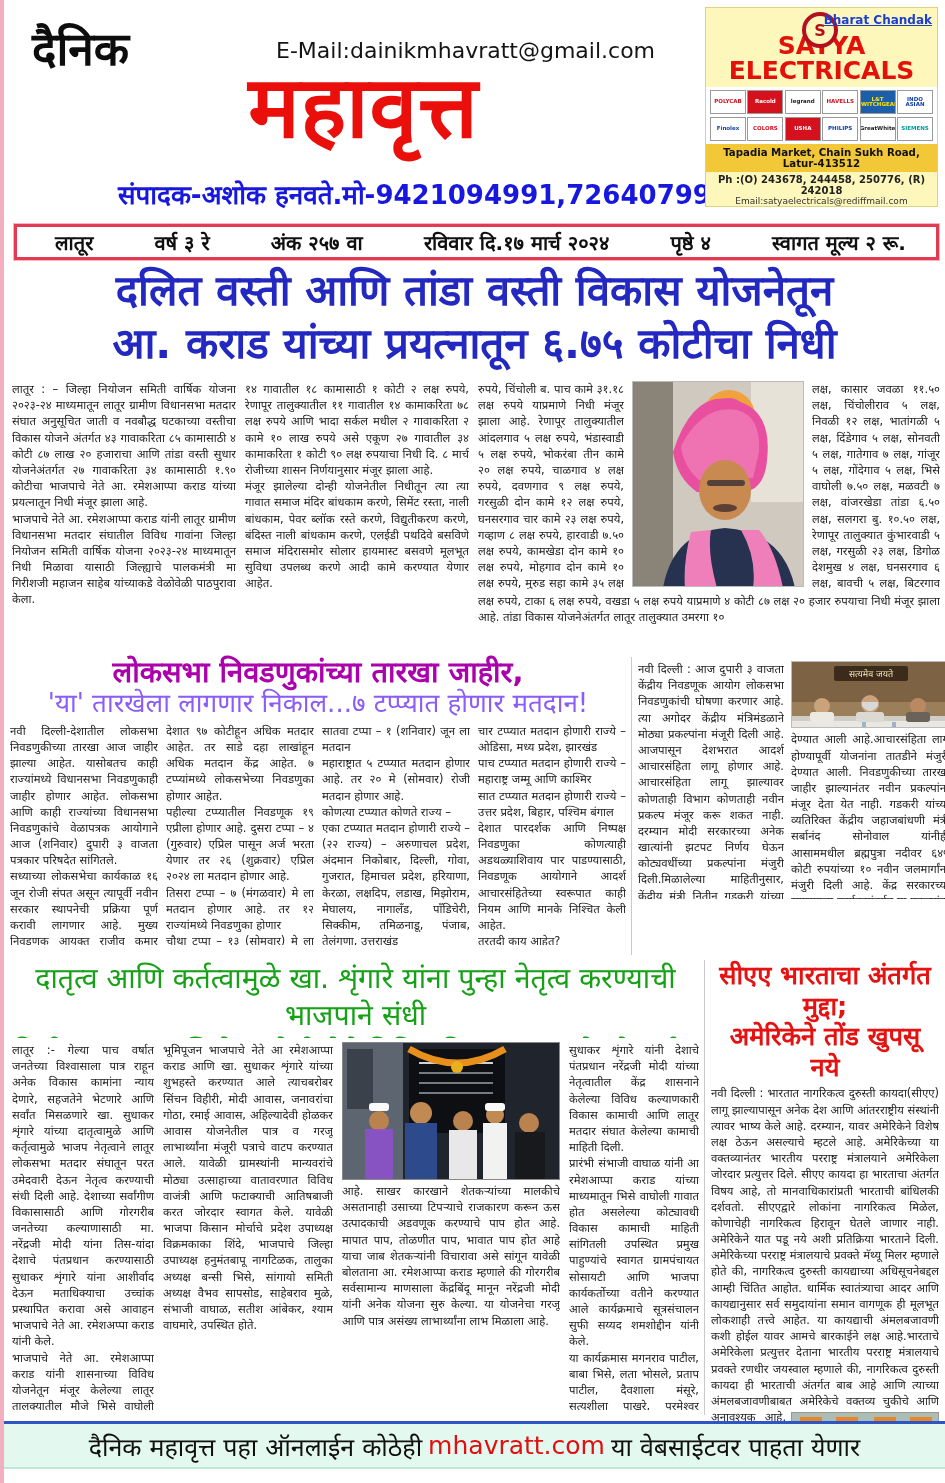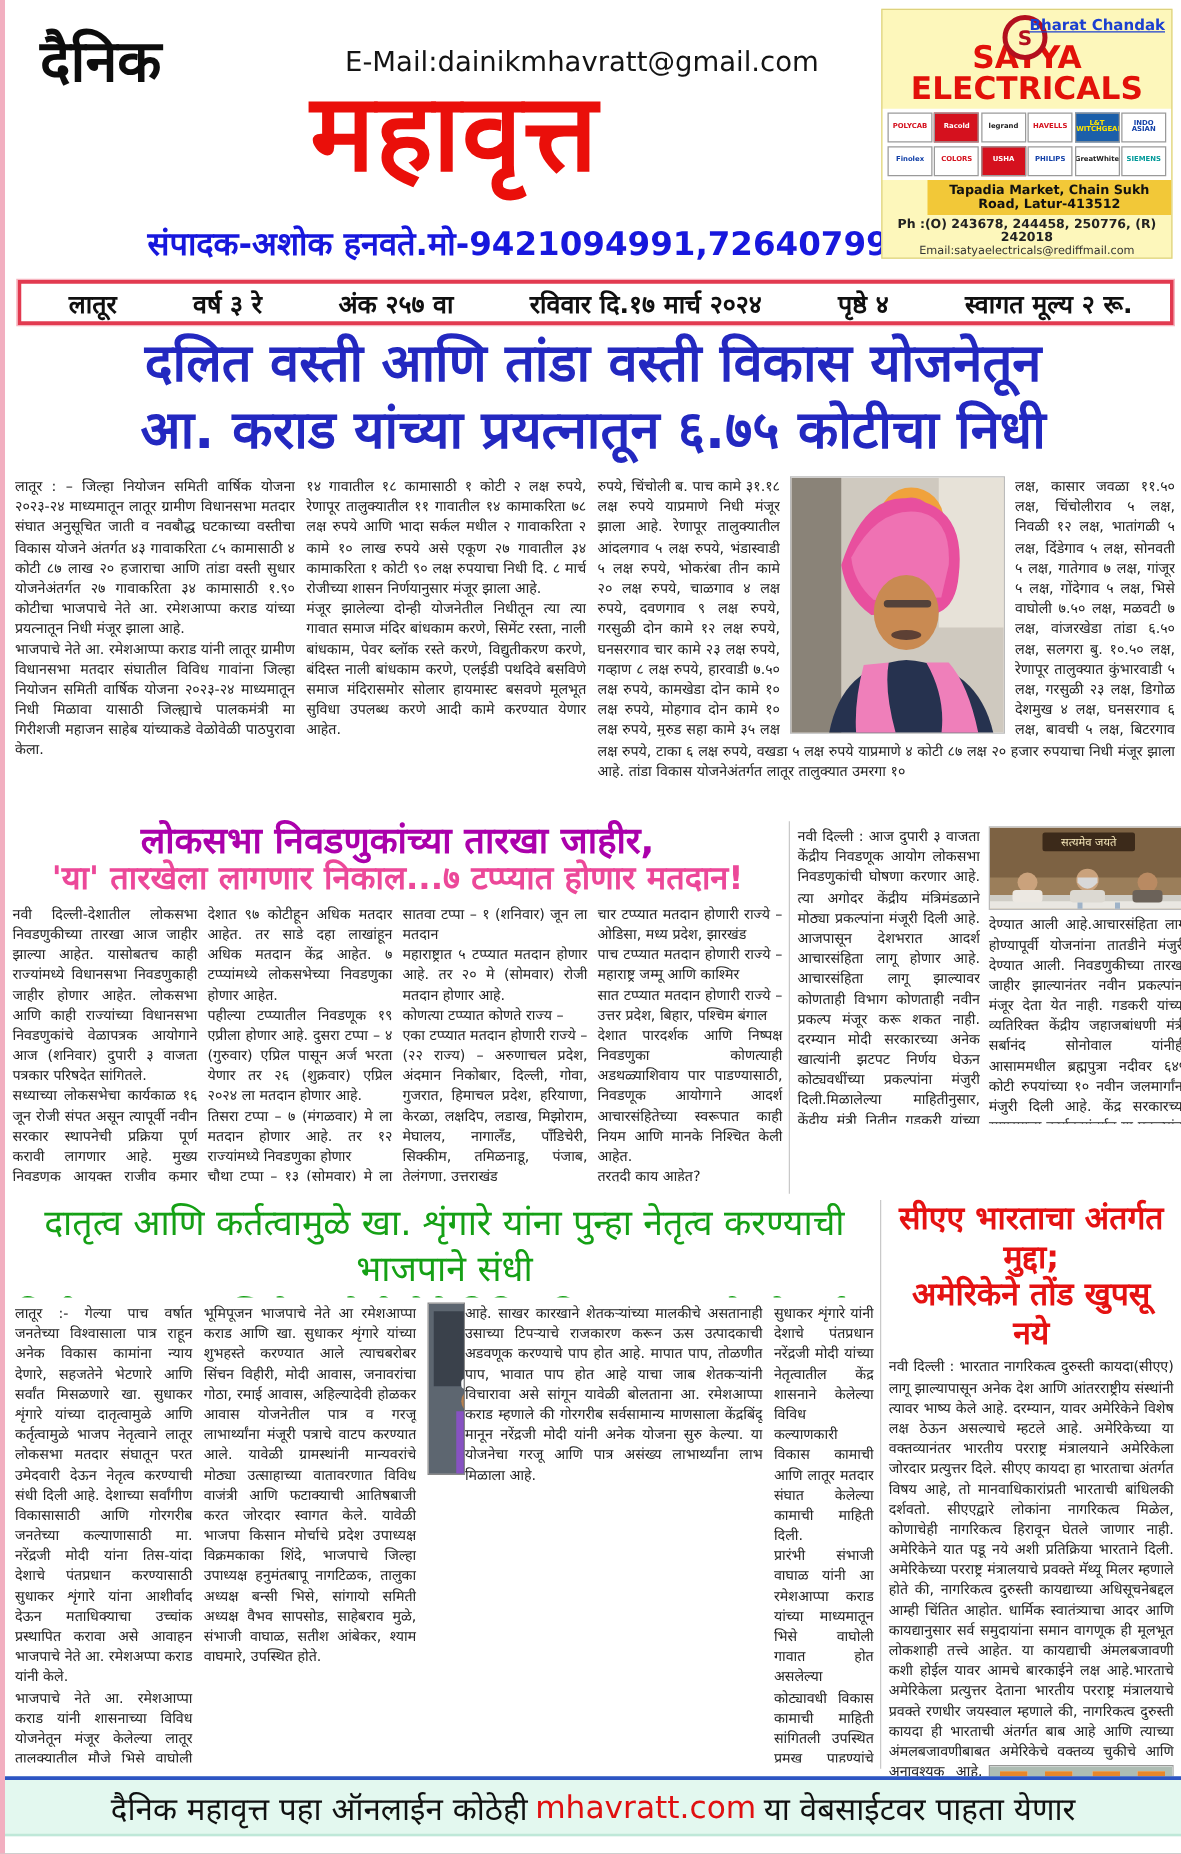--- a/index.html
+++ b/index.html
@@ -31,21 +31,21 @@
   .brand-row { display:flex; justify-content:space-between; padding:0 2px; }
   .brand { width:36px; height:24px; border:1px solid #9a9a9a; background:#fff; overflow:hidden;
            display:flex; align-items:center; justify-content:center; text-align:center;
            font-size:5.5px; font-weight:800; line-height:1; }
   .b-red   { color:#d5111e; }
   .b-wred  { background:#d5111e; color:#fff; }
   .b-blue  { color:#1240a8; }
   .b-teal  { color:#009999; }
   .b-dark  { color:#222; }
   .b-lt    { background:#1b5faa; color:#ffe400; }
-  .ad-address { background:#f2c838; text-align:center; font-size:10.2px; font-weight:800; color:#111; padding:3px 16px;margin-left:36px; }
+  .ad-address { background:#f2c838; text-align:center; font-size:10.2px; font-weight:800; color:#111; padding:3px 16px; }
   .ad-phone   { text-align:center; font-size:10px; font-weight:600; color:#222; padding-top:2px; }
   .ad-email   { text-align:center; font-size:9px; color:#333; }
   
   .dateline { margin:2px 6px 0 10px; border:3px solid #e23a50; outline:1px solid #f6b5c0;
               display:flex; justify-content:space-between; align-items:center;
               padding:7px 30px 7px 38px; font-size:20px; font-weight:800; color:#101010; height:36px; }
   
   .lead-headline { text-align:center; color:#2328c0; font-weight:800; font-size:42px; line-height:1.25; margin-top:5px; height:110px; overflow:hidden; }
   
   .bodytext { font-size:11.4px; line-height:1.42; color:#232323; text-align:justify; overflow:hidden; }
@@ -57,37 +57,37 @@
   .art1 .grp { flex:1 1 auto; display:flex; flex-direction:column; }
   .art1 .grp-row { display:flex; gap:8px; height:208px; }
   .art1 .c3 { flex:0 0 146px; }
   .art1 .c4 { flex:0 0 128px; }
   .lead-photo { flex:0 0 172px; height:206px; border:1px solid #bbb; overflow:hidden; }
   .art1 .grp-bottom { display:flex; gap:10px; margin-top:4px; height:62px; }
   
   .midrow { display:flex; margin-top:4px; height:298px; }
   .art2 { width:632px; border-right:1px solid #c9c9c9; padding:0 5px 0 6px; }
   .art2-h1 { text-align:center; color:#ab00ab; font-weight:800; font-size:29px; line-height:1.1; }
-  .art2-h2 { text-align:center; color:#ec4899; font-weight:700; font-size:26px; line-height:1.15; }
+  .art2-h2 { text-align:center; color:#8b5cf6; font-weight:400; font-size:26px; line-height:1.15; }
   .art2-cols { display:flex; gap:8px; margin-top:4px; height:222px; }
   .art2-cols > div { flex:1 1 0; }
   .art3 { width:313px; padding:0 4px 0 6px; }
   .art3-h { text-align:center; color:#15a015; font-weight:800; font-size:21.5px; line-height:1.2; }
   .art3-cols { display:flex; gap:7px; margin-top:4px; height:238px; }
   .art3 .c1 { flex:0 0 146px; }
   .art3 .c2 { flex:1 1 auto; display:flex; flex-direction:column; }
   .meeting-photo { height:84px; border:1px solid #bbb; margin-bottom:3px; overflow:hidden; }
   
   .botrow { display:flex; margin-top:5px; height:455px; }
   .art4 { width:704px; border-right:1px solid #c9c9c9; padding:0 5px 0 8px; }
   .art4-h { text-align:center; color:#15a015; font-weight:400; font-size:28.5px; line-height:1.3; height:78px; overflow:hidden; }
   .art4-cols { display:flex; gap:9px; margin-top:4px; height:368px; }
   .art4 .c1 { flex:0 0 142px; }
   .art4 .c2 { flex:0 0 170px; }
-  .art4 .c3 { flex:0 0 218px; display:flex; flex-direction:row; }
+  .art4 .c3 { flex:0 0 218px; display:flex; flex-direction:column; }
   .art4 .c4 { flex:1 1 auto; }
   .inaug-photo { height:138px; border:1px solid #888; margin-bottom:3px; overflow:hidden; }
   .art5 { width:241px; padding:0 6px; }
   .art5-h { text-align:center; color:#e51212; font-weight:800; font-size:25.5px; line-height:1.2; }
   .art5-body { margin-top:3px; height:368px; }
   .press-photo { float:right; width:148px; height:86px; border:1px solid #999; margin:3px 0 3px 5px; overflow:hidden; }
   
   .footer { position:absolute; left:0; right:0; bottom:14px; height:48px; background:#e3f8ef;
             border-top:3px solid #2d55c4; border-bottom:2px solid #bfe8d8;
             display:flex; align-items:center; justify-content:center; font-size:25px; color:#101010; }

